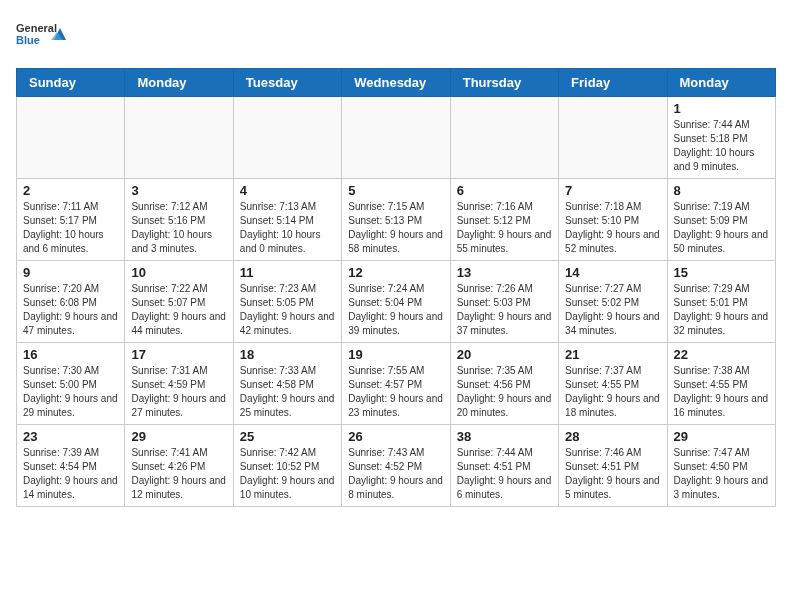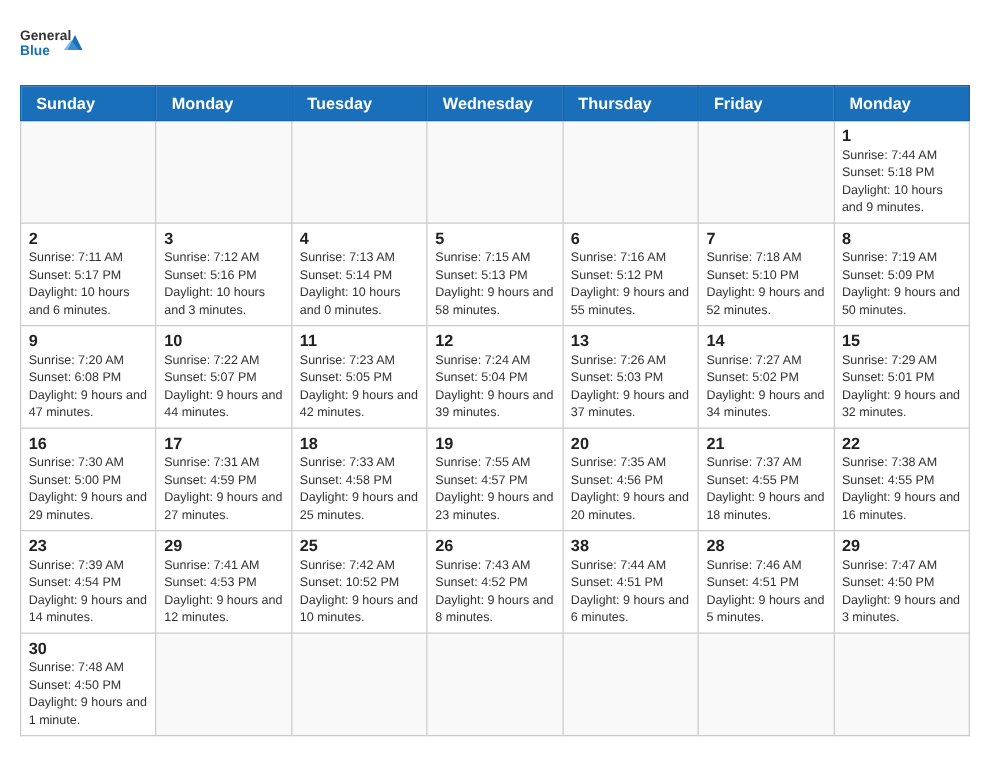--- a/index.html
+++ b/index.html
@@ -256,21 +256,21 @@
       <tr class="week-row">
         <td>
           <div class="day-number">23</div>
           <div class="day-info">Sunrise: 7:39 AM
 Sunset: 4:54 PM
 Daylight: 9 hours and 14 minutes.</div>
         </td>
         <td>
           <div class="day-number">29</div>
           <div class="day-info">Sunrise: 7:41 AM
-Sunset: 4:53 PM
+Sunset: 4:26 PM
 Daylight: 9 hours and 12 minutes.</div>
         </td>
         <td>
           <div class="day-number">25</div>
           <div class="day-info">Sunrise: 7:42 AM
 Sunset: 10:52 PM
 Daylight: 9 hours and 10 minutes.</div>
         </td>
         <td>
           <div class="day-number">26</div>
@@ -290,28 +290,14 @@
 Sunset: 4:51 PM
 Daylight: 9 hours and 5 minutes.</div>
         </td>
         <td>
           <div class="day-number">29</div>
           <div class="day-info">Sunrise: 7:47 AM
 Sunset: 4:50 PM
 Daylight: 9 hours and 3 minutes.</div>
         </td>
       </tr>
-      <tr class="week-row">
-        <td>
-          <div class="day-number">30</div>
-          <div class="day-info">Sunrise: 7:48 AM
-Sunset: 4:50 PM
-Daylight: 9 hours and 1 minute.</div>
-        </td>
-        <td class="empty"></td>
-        <td class="empty"></td>
-        <td class="empty"></td>
-        <td class="empty"></td>
-        <td class="empty"></td>
-        <td class="empty"></td>
-      </tr>
     </tbody>
 </table>
 
 </body></html>

